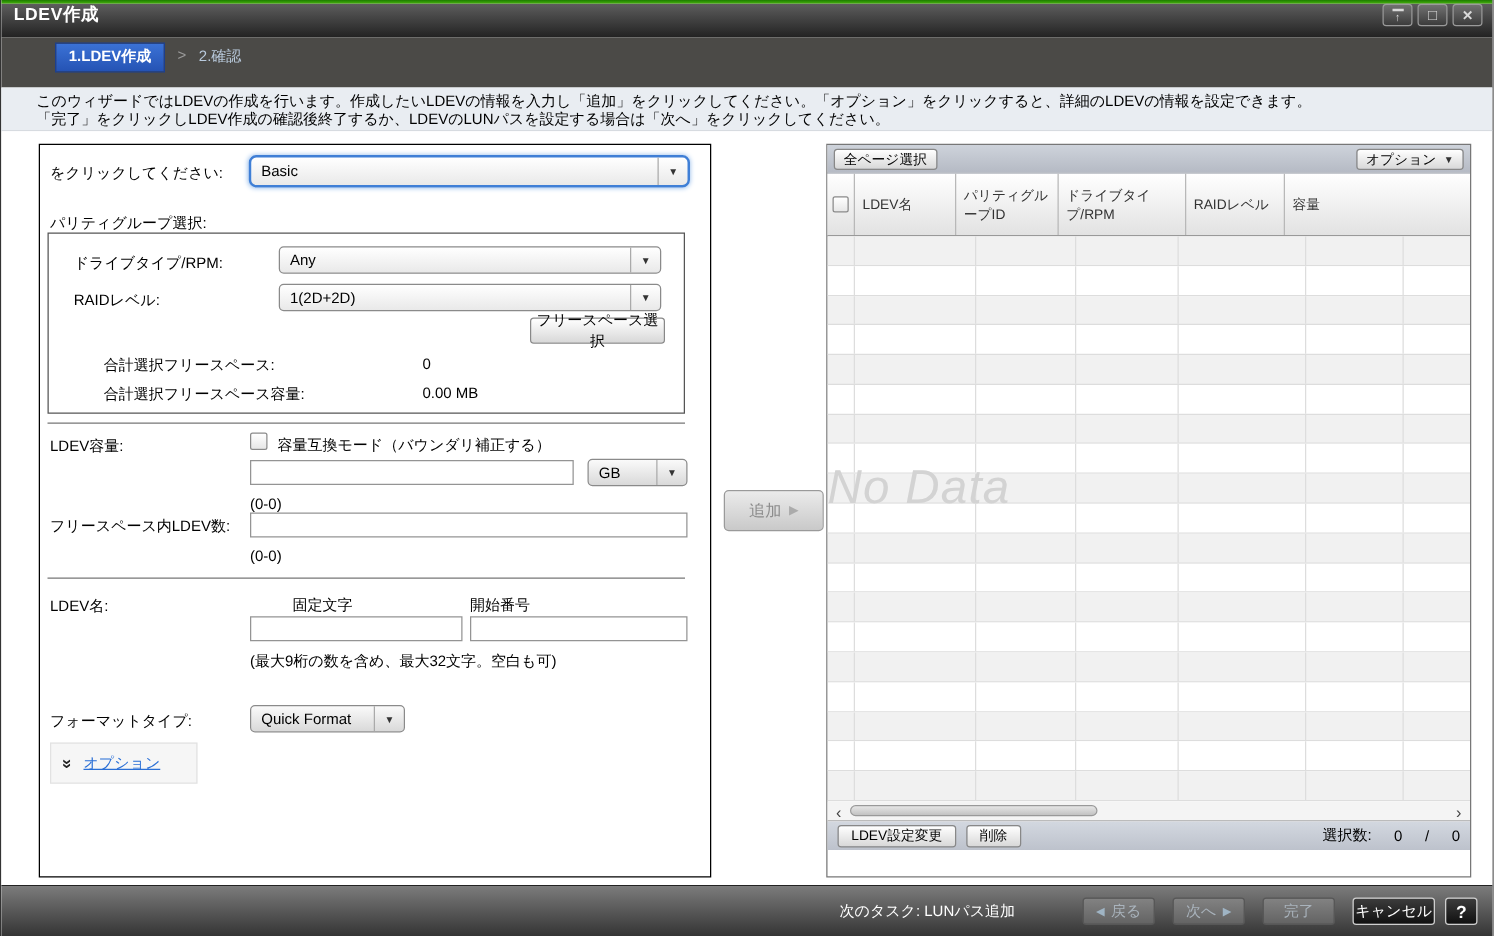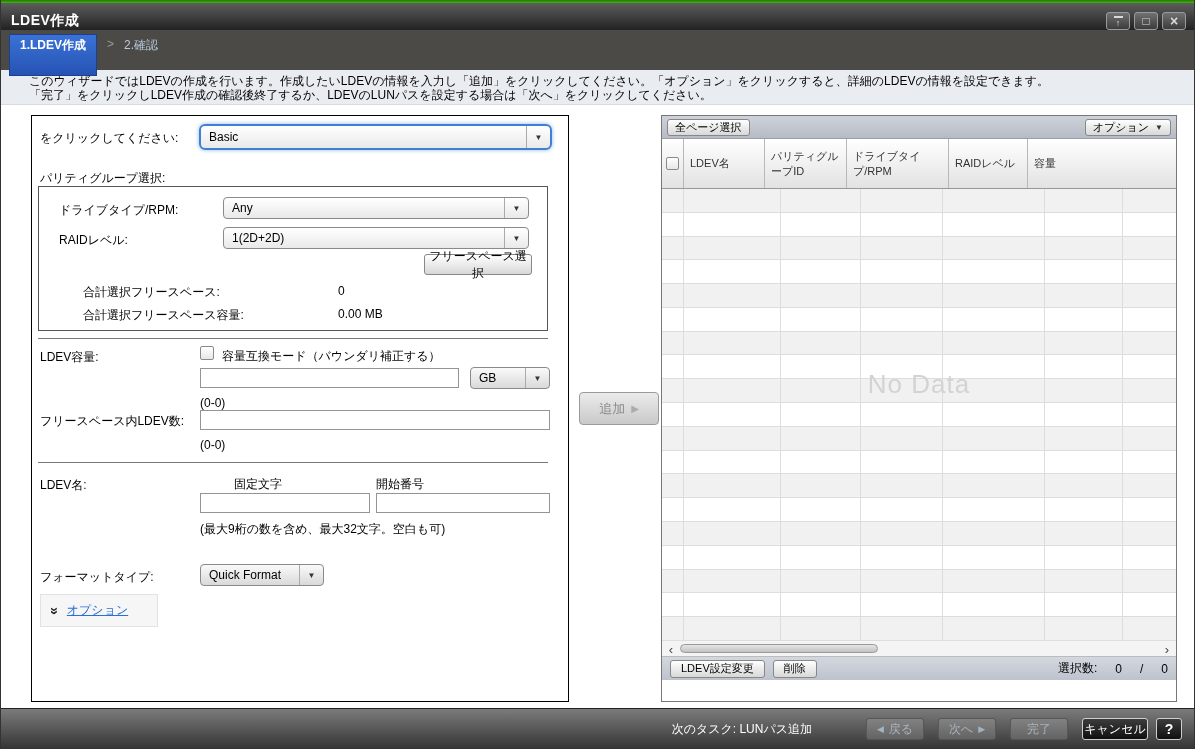--- a/index.html
+++ b/index.html
@@ -4,32 +4,32 @@
 <style>
   * { margin:0; padding:0; box-sizing:border-box; }
   html,body { width:1195px; height:749px; overflow:hidden; }
   body { font-family:"Liberation Sans","DejaVu Sans",sans-serif; font-size:12px; color:#000; background:#fff; }
   .window { position:relative; width:1195px; height:749px; border-left:1px solid #333; border-right:1px solid #333; background:#fff; overflow:hidden; }
 
   
   .green-strip { height:3px; background:linear-gradient(#1d7a00,#46b40c); }
 
   
-  .title-bar { height:27px; background:linear-gradient(#5d5d5d,#222); display:flex; align-items:flex-end; padding:0 8px 0 10px;gap:14px; }
+  .title-bar { height:27px; background:linear-gradient(#5d5d5d,#222); display:flex; align-items:flex-start; padding:0 8px 0 10px;gap:14px; }
   .title-bar .win-title { color:#fff; font-weight:bold; font-size:14px; letter-spacing:.5px; }
   .win-buttons { margin-left:auto; display:flex; gap:4px; }
   .win-btn { width:24px; height:18px; border:1px solid #9a9a9a; border-radius:3px; background:linear-gradient(#717171,#3c3c3c); color:#d9d9d9; display:flex; align-items:center; justify-content:center; font-size:12px; cursor:default; }
   .win-btn.close { font-size:14px; font-weight:bold; }
   .popout-wrap { display:flex; flex-direction:column; align-items:center; line-height:1; }
   .popout-wrap .bar { width:9px; border-top:2px solid #d9d9d9; margin-bottom:1px; }
   .popout-wrap .arrow { font-size:9px; line-height:8px; }
 
   
   .steps-bar { height:40px; background:#4b4a47; display:flex; align-items:flex-start; padding:4px 0 0 8px; }
-  .step-chip { background:linear-gradient(#3b72d6,#2553b4); border:1px solid #1c3f8f; color:#fff; font-weight:bold; font-size:12px; padding:2px 10px 21px; }
+  .step-chip { background:linear-gradient(#3b72d6,#2553b4); border:1px solid #1c3f8f; color:#fff; font-weight:bold; font-size:12px; padding:2px 10px 3px;margin-left:35px; }
   .step-sep { color:#9a9a9a; margin:3px 10px 0; font-size:12px; }
   .step-next { color:#b9cadd; font-size:12px; margin-top:3px; }
 
   
   .instructions { height:35px; background:#e9edf2; padding:4px 28px; line-height:14px; font-size:12px; color:#000; border-bottom:1px solid #d7dbe0; }
 
   
   .content { position:relative; width:100%; height:603px; background:#fff; }
 
   
@@ -71,21 +71,21 @@
   .thcell:last-child { border-right:none; }
   .c0 { width:22px; justify-content:center; padding:0; }
   .c1 { width:97px; } .c2 { width:81px; } .c3 { width:82px; } .c4 { width:102px; } .c5 { width:79px; } .c6 { width:53px; }
   .hd-checkbox { width:13px; height:13px; border:1px solid #8a8a8a; border-radius:2px; background:linear-gradient(#fff,#e7e7e7); }
 
   .tbody { position:relative; height:452px; overflow:hidden; }
   .trow { display:flex; height:23.79px; border-bottom:1px solid #ddd; background:#f1f1f1; }
   .trow.alt { background:#fff; }
   .tcell { border-right:1px solid #ddd; height:100%; }
   .tcell:last-child { border-right:none; }
-  .no-data { position:absolute; left:0; right:0; top:180px; text-align:center; font-size:26px; color:#d3d3d3; letter-spacing:1px; }
+  .no-data { position:absolute; left:0; right:0; top:180px; text-align:left; font-size:38px; color:#d3d3d3; letter-spacing:1px;font-style:italic; }
 
   .hscroll { height:16px; background:#f4f4f4; border-bottom:1px solid #bbb; position:relative; }
   .hs-arrow { position:absolute; top:0; height:16px; width:14px; display:flex; align-items:center; justify-content:center; color:#444; font-size:13px; }
   .hs-arrow.left { left:2px; } .hs-arrow.right { right:2px; }
   .hs-thumb { position:absolute; left:18px; top:3px; width:198px; height:9px; border:1px solid #999; border-radius:5px; background:linear-gradient(#e6e6e6,#c2c2c2); }
 
   .sel-footer { height:23px; background:linear-gradient(#d3d8e0,#bdc2cc); display:flex; align-items:center; padding:0 8px; gap:8px; }
   .ft-btn { height:18px; font-size:11px; padding:0 10px; }
   .sel-count { margin-left:auto; display:flex; align-items:center; font-size:12px; color:#000; }
   .sel-count span { margin-left:18px; }

